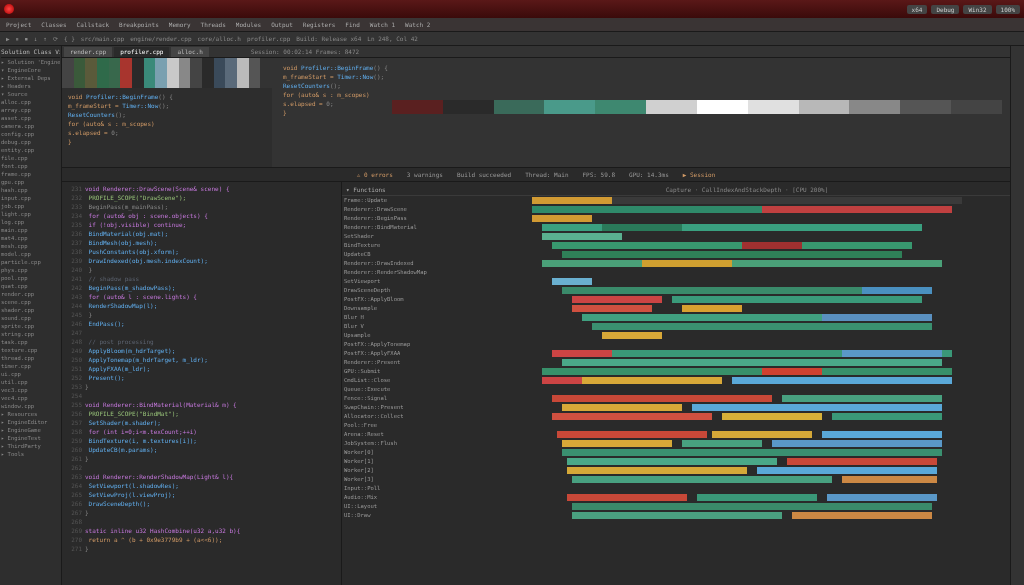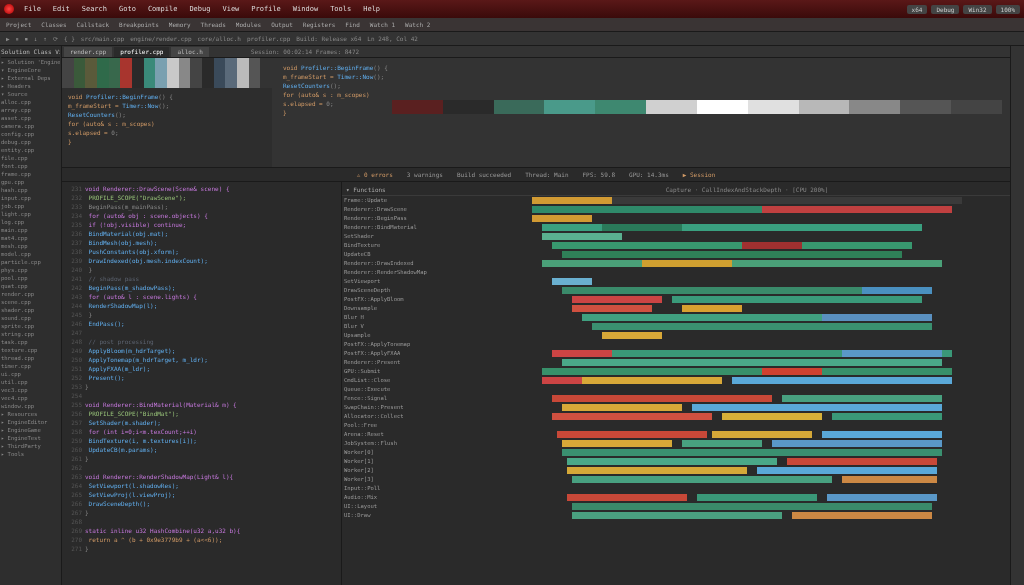--- a/index.html
+++ b/index.html
@@ -47,33 +47,20 @@
 .flame .bar { position: absolute; height: 7px; top: 1px; }
 .right-rail { width: 14px; background: #333; border-left: 1px solid #1a1a1a; }
 .color-bar { position: absolute; top: 42px; left: 340px; right: 4px; height: 14px; display: flex; }
 .color-bar > div { height: 100%; }
 </style>
 </head>
 <body>
 
 <div class="titlebar">
   <div class="logo"></div>
-  <div class="menu" id="main-menu">
-      <span>File</span>
-      <span>Edit</span>
-      <span>Search</span>
-      <span>Goto</span>
-      <span>Compile</span>
-      <span>Debug</span>
-      <span>View</span>
-      <span>Profile</span>
-      <span>Window</span>
-      <span>Tools</span>
-      <span>Help</span>
-    </div>
   <div class="right-cluster" id="chips">
       <span class="chip">x64</span>
       <span class="chip">Debug</span>
       <span class="chip">Win32</span>
       <span class="chip">100%</span>
     </div>
 </div>
 
 <div class="toolbar1" id="tb1">
     <span>Project</span>

